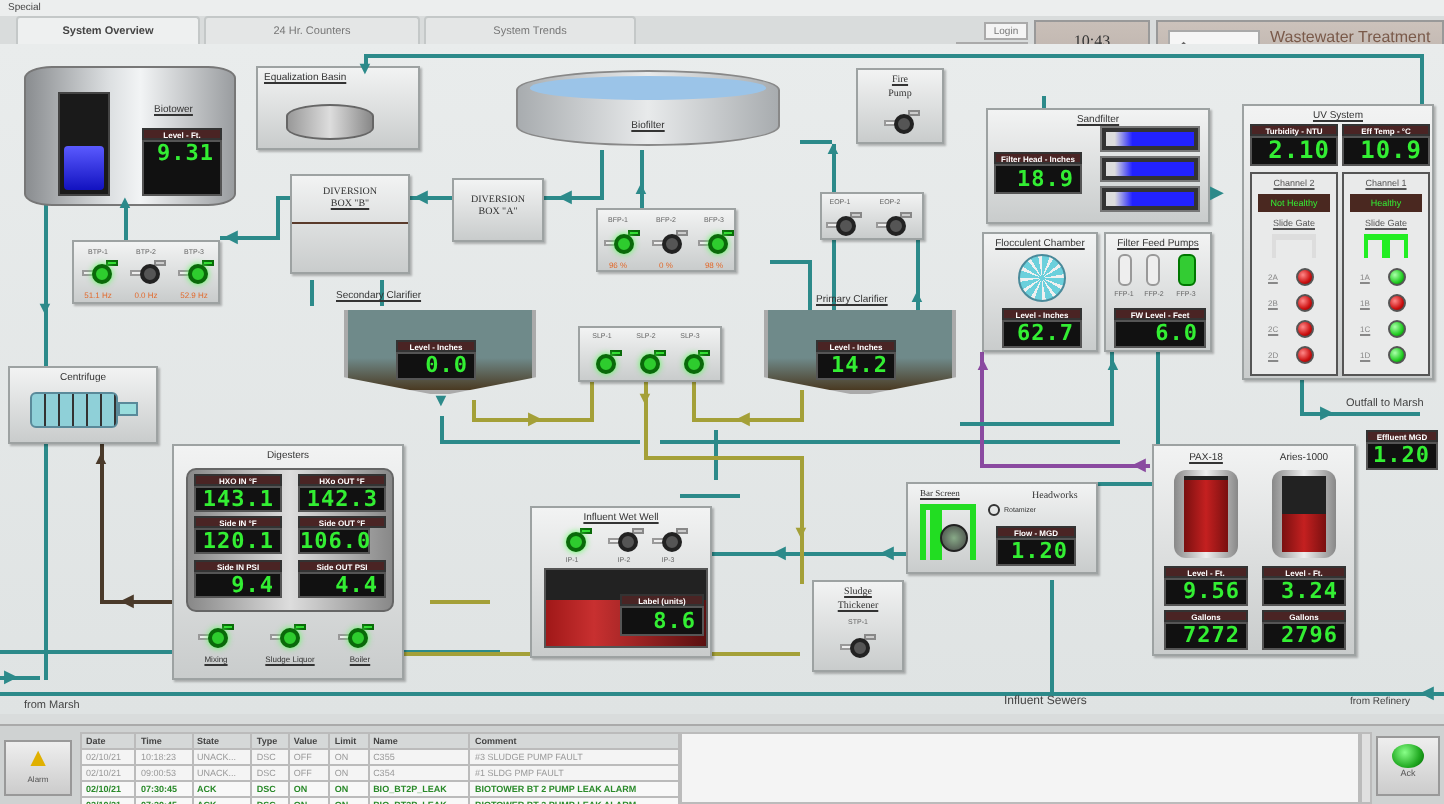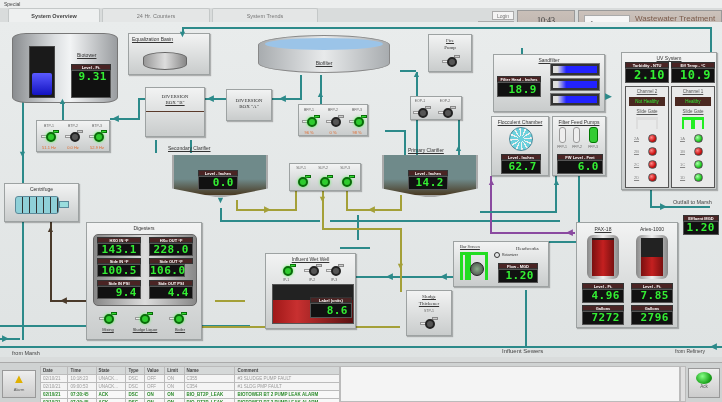--- a/index.html
+++ b/index.html
@@ -331,23 +331,23 @@
   <div class="abs" style="left:10px;top:12px;width:44px;height:18px;background:repeating-linear-gradient(90deg,#8fd0d8 0 6px,#333 6px 7px);border:1px solid #5a8a9a;border-radius:3px"></div>
   <div class="abs" style="left:54px;top:17px;width:10px;height:7px;background:#9dd;border:1px solid #5a8a9a"></div>
 </div>
 
 <div class="panel" style="left:86px;top:222px;width:116px;height:118px">
   <div class="ptitle" style="text-decoration:none">Digesters</div>
   <div class="abs" style="left:6px;top:11px;width:104px;height:72px;border-radius:5px;background:linear-gradient(90deg,#888,#ddd 50%,#888);border:1px solid #666"></div>
   <div class="lcdlab" style="left:10px;top:14px;width:44px">HXO IN °F</div>
   <div class="lcd" style="left:10px;top:20px;width:44px;height:13px;font-size:11px;line-height:11px">143.1</div>
   <div class="lcdlab" style="left:62px;top:14px;width:44px">HXo OUT °F</div>
-  <div class="lcd" style="left:62px;top:20px;width:44px;height:13px;font-size:11px;line-height:11px">228.0</div>
+  <div class="lcd" style="left:62px;top:20px;width:44px;height:13px;font-size:11px;line-height:11px">142.3</div>
   <div class="lcdlab" style="left:10px;top:35px;width:44px">Side IN °F</div>
-  <div class="lcd" style="left:10px;top:41px;width:44px;height:13px;font-size:11px;line-height:11px">100.5</div>
+  <div class="lcd" style="left:10px;top:41px;width:44px;height:13px;font-size:11px;line-height:11px">120.1</div>
   <div class="lcdlab" style="left:62px;top:35px;width:44px">Side OUT °F</div>
   <div class="lcd" style="left:62px;top:41px;width:36px;height:13px;font-size:11px;line-height:11px">106.0</div>
   <div class="lcdlab" style="left:10px;top:57px;width:44px">Side IN PSI</div>
   <div class="lcd" style="left:10px;top:63px;width:44px;height:13px;font-size:11px;line-height:11px">9.4</div>
   <div class="lcdlab" style="left:62px;top:57px;width:44px">Side OUT PSI</div>
   <div class="lcd" style="left:62px;top:63px;width:44px;height:13px;font-size:11px;line-height:11px">4.4</div>
   <div class="pump on" style="left:14px;top:89px">
       <div class="shaft"></div>
       <div class="out"></div>
       <div class="body"></div>
@@ -422,25 +422,25 @@
     <div style="position:relative;width:100%;height:100%;background:#222">
         <div id="chemfill0" style="position: absolute; left: 0px; right: 0px; bottom: 0px; background: linear-gradient(90deg, rgb(122, 16, 16), rgb(196, 32, 32), rgb(122, 16, 16)); height: 95%;"></div>
       </div>
   </div>
   <div class="abs" style="left:59px;top:12px;width:32px;height:44px;border-radius:6px;background:linear-gradient(90deg,#888,#eee,#888);padding:3px 5px">
     <div style="position:relative;width:100%;height:100%;background:#222">
         <div id="chemfill1" style="position: absolute; left: 0px; right: 0px; bottom: 0px; background: linear-gradient(90deg, rgb(122, 16, 16), rgb(196, 32, 32), rgb(122, 16, 16)); height: 50%;"></div>
       </div>
   </div>
   <div class="lcdlab" style="left:5px;top:60px;width:42px">Level - Ft.</div>
-  <div class="lcd" style="left:5px;top:66px;width:42px;height:14px;font-size:11px;line-height:12px">4.96</div>
+  <div class="lcd" style="left:5px;top:66px;width:42px;height:14px;font-size:11px;line-height:12px">9.56</div>
   <div class="lcdlab" style="left:5px;top:82px;width:42px">Gallons</div>
   <div class="lcd" style="left:5px;top:88px;width:42px;height:14px;font-size:11px;line-height:12px">7272</div>
   <div class="lcdlab" style="left:54px;top:60px;width:42px">Level - Ft.</div>
-  <div class="lcd" style="left:54px;top:66px;width:42px;height:14px;font-size:11px;line-height:12px">7.85</div>
+  <div class="lcd" style="left:54px;top:66px;width:42px;height:14px;font-size:11px;line-height:12px">3.24</div>
   <div class="lcdlab" style="left:54px;top:82px;width:42px">Gallons</div>
   <div class="lcd" style="left:54px;top:88px;width:42px;height:14px;font-size:11px;line-height:12px">2796</div>
 </div>
 
 <div class="abs" style="left:18px;top:150px;color:#2c8a8a;font-size:9px;line-height:9px">▼</div>
 <div class="abs" style="left:58px;top:97px;color:#2c8a8a;font-size:9px;line-height:9px">▲</div>
 <div class="abs" style="left:112px;top:114px;color:#2c8a8a;font-size:9px;line-height:9px">◀</div>
 <div class="abs" style="left:207px;top:94px;color:#2c8a8a;font-size:9px;line-height:9px">◀</div>
 <div class="abs" style="left:279px;top:94px;color:#2c8a8a;font-size:9px;line-height:9px">◀</div>
 <div class="abs" style="left:178px;top:30px;color:#2c8a8a;font-size:9px;line-height:9px">▼</div>

